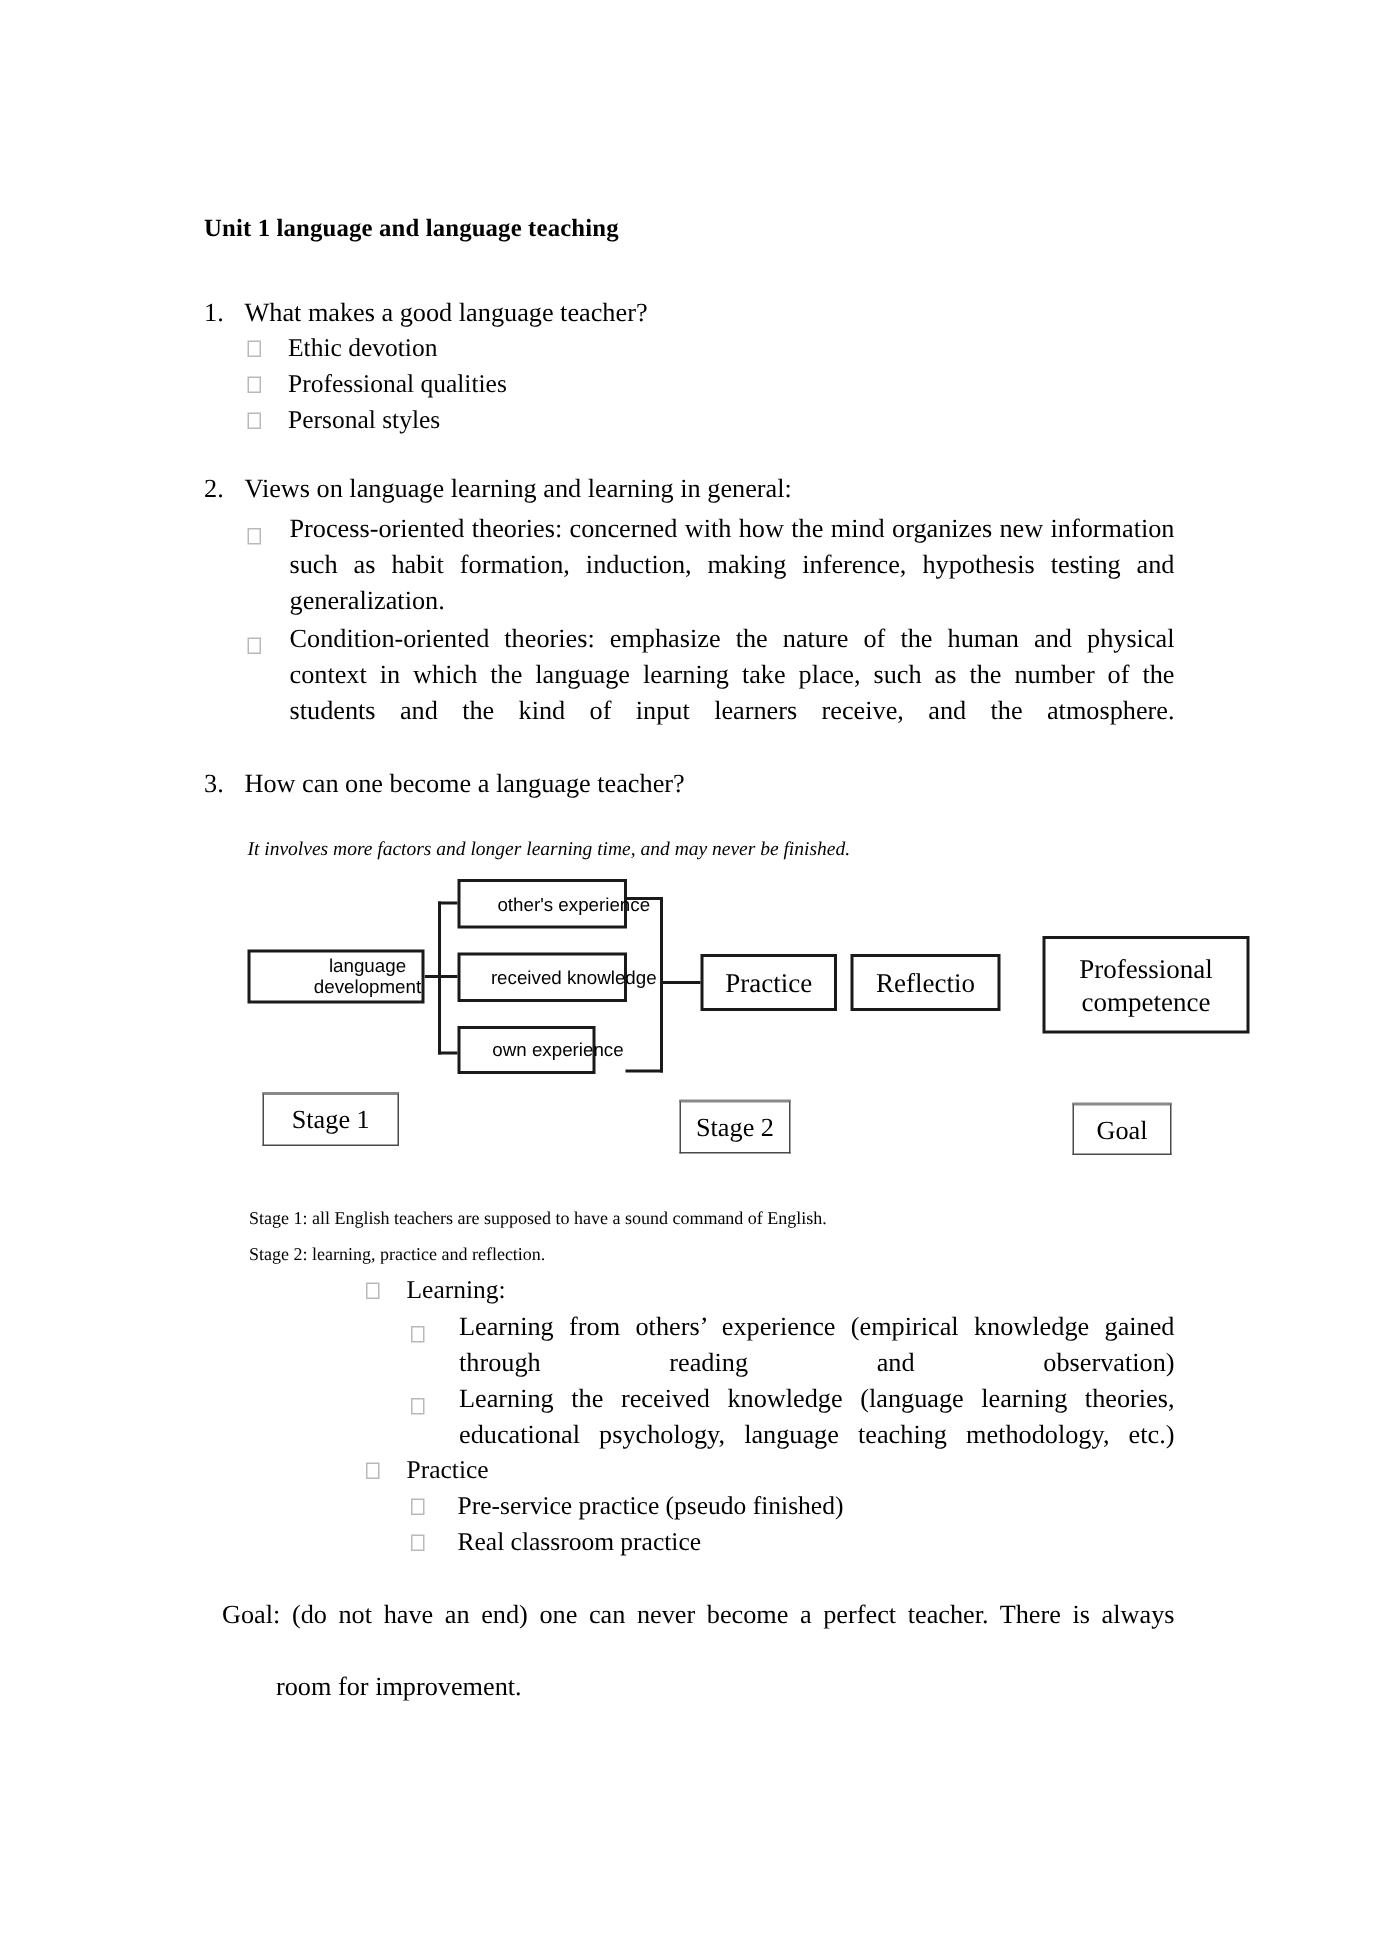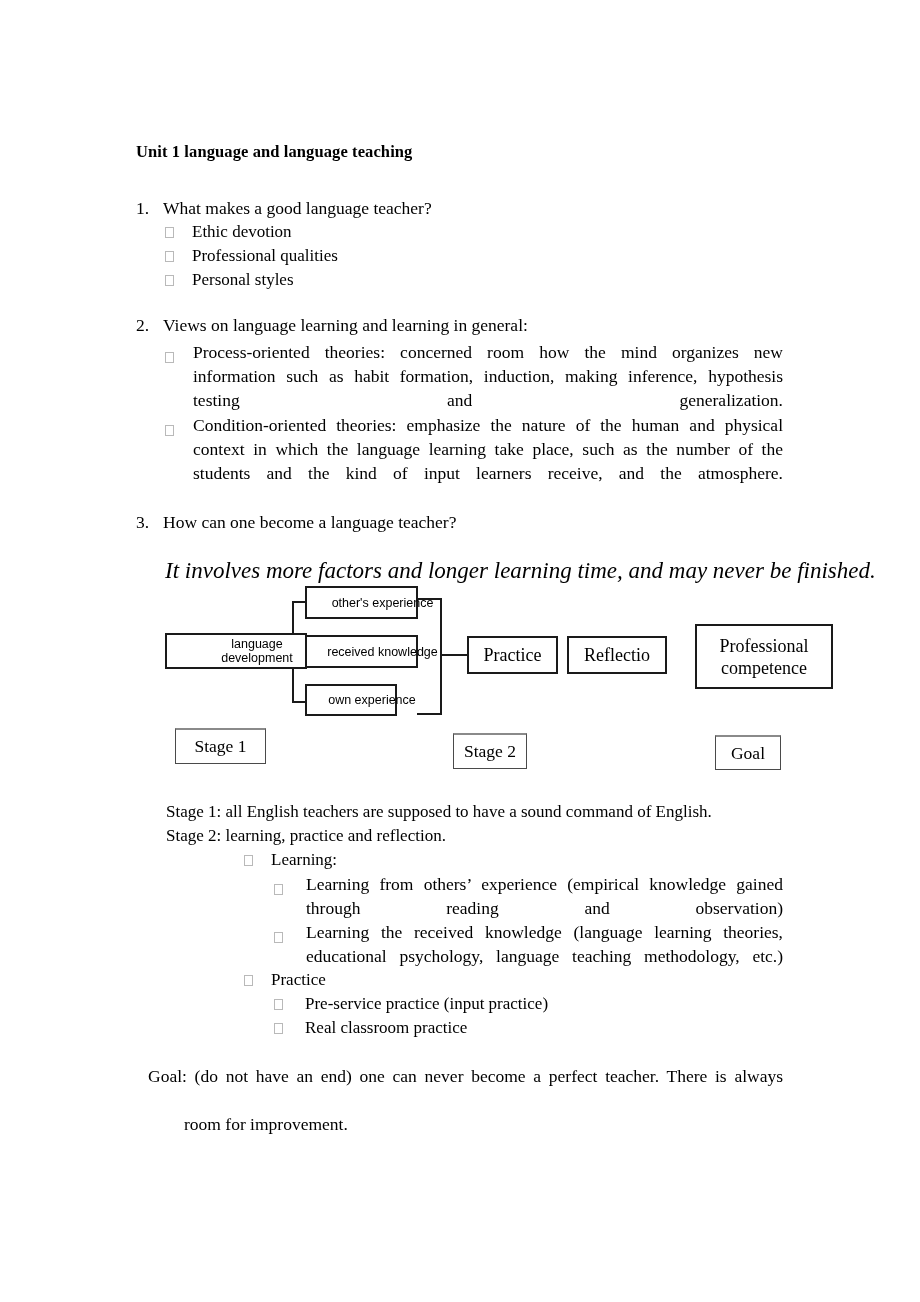--- a/index.html
+++ b/index.html
@@ -88,28 +88,28 @@
     text-align: justify;
   }
   .bullet-para .bp-body::after {
     content: "";
     display: inline-block;
     width: 100%;
   }
 
   .plain-line {
     position: absolute;
-    font-size: 17px;
+    font-size: 12px;
     line-height: 24px;
     white-space: nowrap;
   }
 
   .italic-line {
     position: absolute;
-    font-size: 23px;
+    font-size: 13px;
     font-style: italic;
     white-space: nowrap;
   }
 
   .hang-para {
     position: absolute;
     font-size: 17.5px;
     line-height: 24.2px;
   }
   .hang-para .hp-body {
@@ -182,21 +182,21 @@
     <span class="tofu"></span><span>Personal styles</span>
   </div>
 
   <div class="num-item" style="left:136px; top:313px; width:700px;">
     <span class="num-marker">2.</span>
     <span class="num-text">Views on language learning and learning in general:</span>
   </div>
 
   <div class="bullet-para" style="left:165px; top:340px; width:618px;">
     <span class="bul"><span class="tofu"></span></span>
-    <span class="bp-body">Process-oriented theories: concerned room how the mind organizes new information such as habit formation, induction, making inference, hypothesis testing and generalization.</span>
+    <span class="bp-body">Process-oriented theories: concerned with how the mind organizes new information such as habit formation, induction, making inference, hypothesis testing and generalization.</span>
   </div>
 
   <div class="bullet-para" style="left:165px; top:413px; width:618px;">
     <span class="bul"><span class="tofu"></span></span>
     <span class="bp-body">Condition-oriented theories: emphasize the nature of the human and physical context in which the language learning take place, such as the number of the students and the kind of input learners receive, and the atmosphere.</span>
   </div>
 
   <div class="num-item" style="left:136px; top:510px; width:700px;">
     <span class="num-marker">3.</span>
     <span class="num-text">How can one become a language teacher?</span>
@@ -214,21 +214,21 @@
     <div class="conn conn-h" style="left:292px; top:650px; width:14px;"></div>
     <div class="conn conn-h" style="left:292px; top:701px; width:14px;"></div>
 
     <div class="conn conn-h" style="left:417px; top:598px; width:25px;"></div>
     <div class="conn conn-h" style="left:417px; top:713px; width:25px;"></div>
 
     <div class="conn conn-v" style="left:440px; top:598px; height:117px;"></div>
 
     <div class="conn conn-h" style="left:440px; top:654px; width:28px;"></div>
 
-    <div class="dbox dbox-sans" style="left:165px; top:633px; width:142px; height:36px;">
+    <div class="dbox dbox-sans" style="left:165px; top:633px; width:118px; height:36px;">
       <span><span>language</span><br><span>development</span></span>
     </div>
 
     <div class="dbox dbox-sans" style="left:305px; top:586px; width:113px; height:33px;">
       <span>other's experience</span>
     </div>
 
     <div class="dbox dbox-sans" style="left:305px; top:635px; width:113px; height:33px;">
       <span style="white-space:nowrap;">received knowledge</span>
     </div>
@@ -277,21 +277,21 @@
   <div class="bullet-para" style="left:274px; top:920px; width:509px;">
     <span class="bul"><span class="tofu"></span></span>
     <span class="bp-body" style="margin-left:32px;">Learning the received knowledge (language learning theories, educational psychology, language teaching methodology, etc.)</span>
   </div>
 
   <div class="bullet-line" style="left:244px; top:968px;">
     <span class="tofu"></span><span>Practice</span>
   </div>
 
   <div class="bullet-line" style="left:274px; top:992px;">
-    <span class="tofu" style="margin-right:22px;"></span><span>Pre-service practice (input practice)</span>
+    <span class="tofu" style="margin-right:22px;"></span><span>Pre-service practice (pseudo finished)</span>
   </div>
 
   <div class="bullet-line" style="left:274px; top:1016px;">
     <span class="tofu" style="margin-right:22px;"></span><span>Real classroom practice</span>
   </div>
 
 
   <div class="hang-para" style="left:148px; top:1064px; width:635px; text-indent:0;">
     <span class="hp-body" style="display:block; text-indent:0;">
         <span style="display: block; text-align: justify;">Goal: (do not have an end) one can never become a perfect teacher. There is always<span style="display: inline-block; width: 100%;"></span></span>

